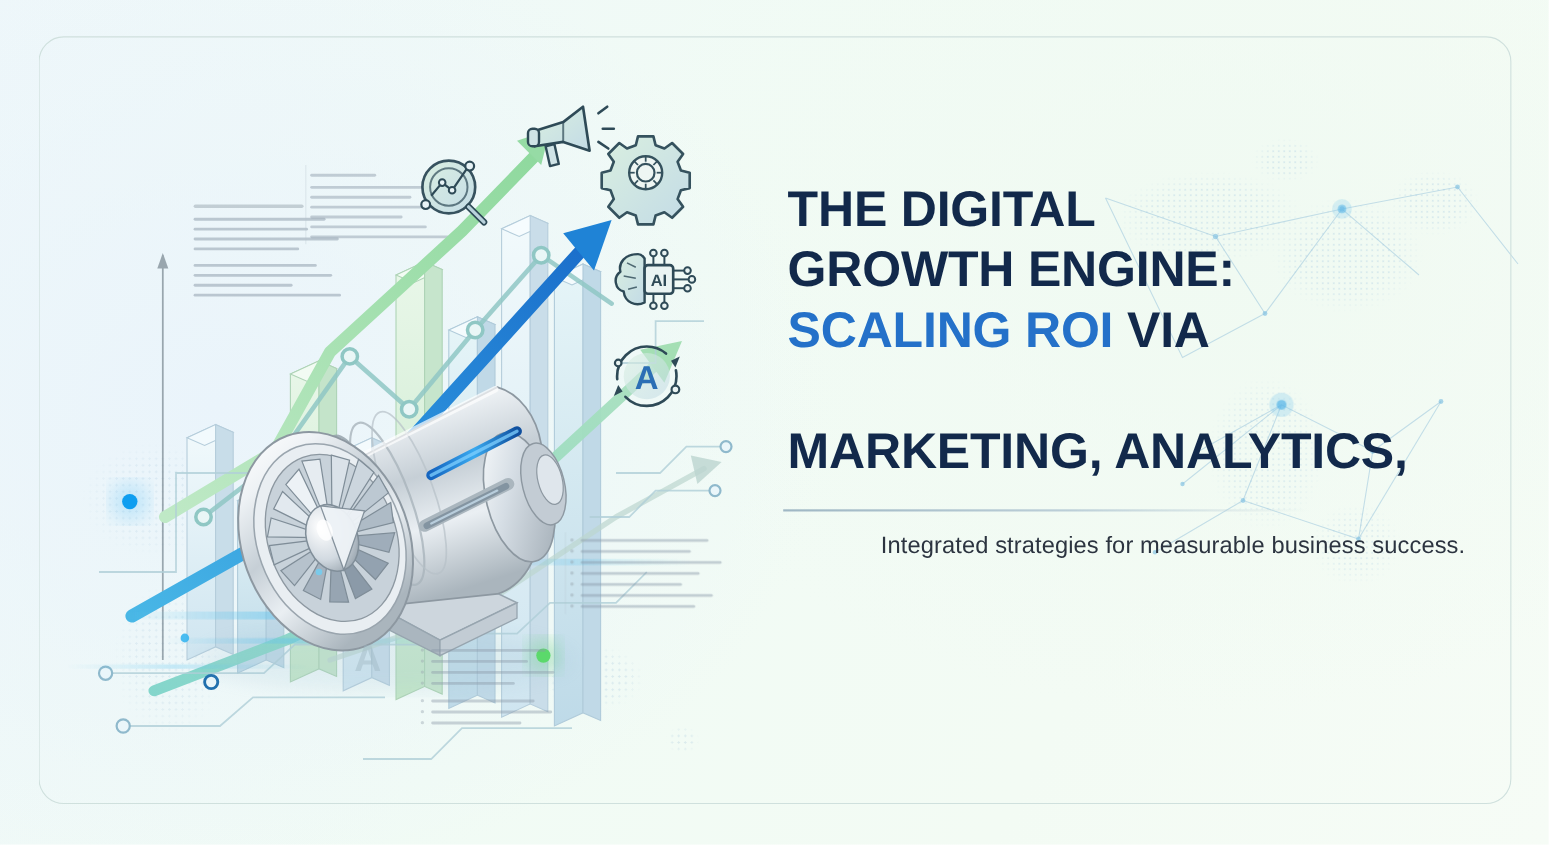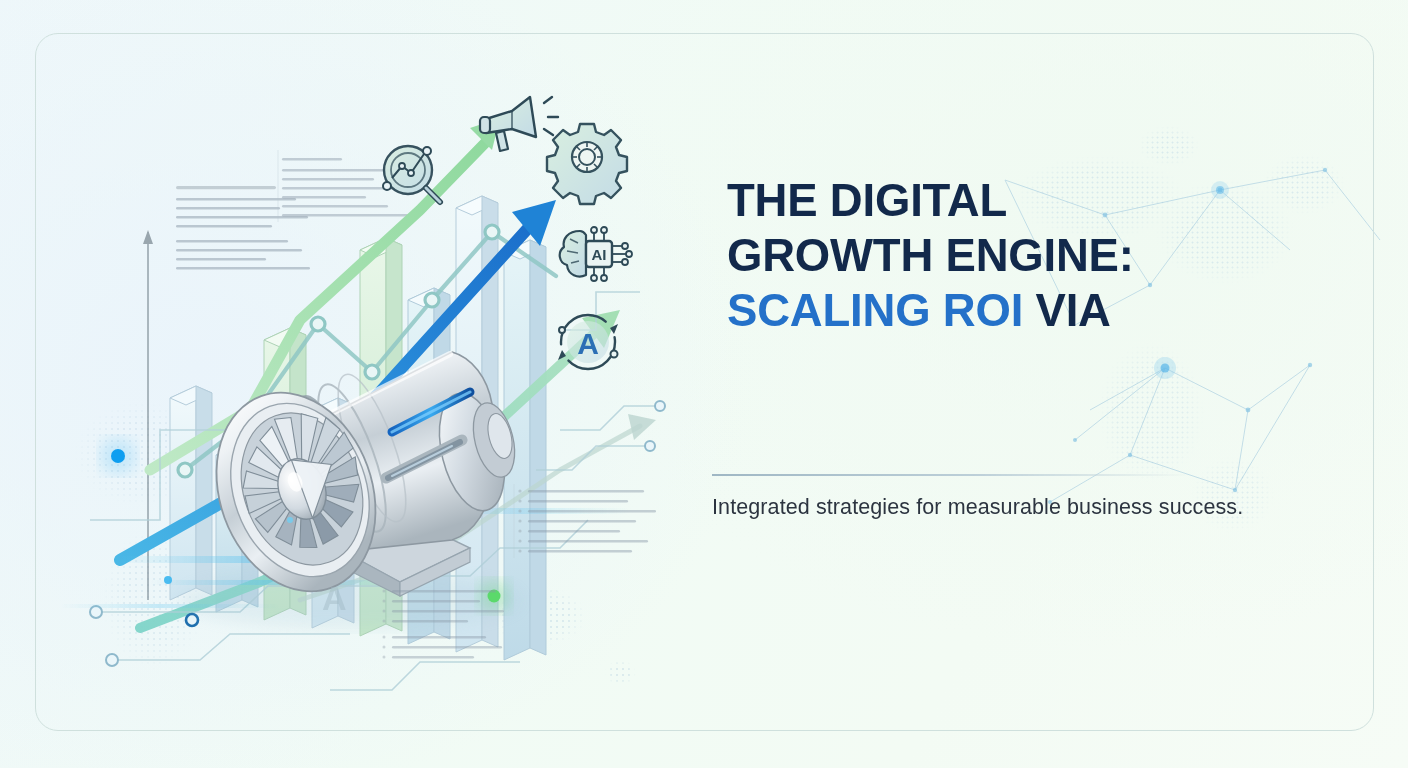--- a/index.html
+++ b/index.html
@@ -93,21 +93,21 @@
   #illo { position: absolute; left: 0; top: 0; width: 760px; height: 768px; }
   #netsvg { position: absolute; left: 980px; top: 110px; width: 420px; height: 460px; }
 
   
   #textcol {
     position: absolute;
     left: 712px; top: 158px;
     width: 620px;
   }
   #title {
-    margin: 15px;
+    margin: 4px;
     font-family: "Liberation Sans", sans-serif;
     font-weight: 700;
     font-size: 45.5px;
     line-height: 55px;
     letter-spacing: -0.2px;
     color: #12294b;
     text-transform: uppercase;
   }
   #title .accent { color: #2471c9; }
   #divider {
@@ -116,20 +116,21 @@
     background: linear-gradient(90deg, #9fb7c4 0%, #bccfd8 55%, rgba(200,215,222,0) 100%);
   }
   #subtitle {
     margin: 17px 0 0 0;
     font-family: "Liberation Sans", sans-serif;
     font-size: 21.5px;
     font-weight: 400;
     line-height: 28px;
     color: #2c3440;
     letter-spacing: .1px;
+    text-align: right;
   }
 </style>
 </head>
 <body>
 
 <div id="stage">
 
   <div class="worldmap" id="wm-eurasia"></div>
   <div class="worldmap" id="wm-africa"></div>
   <div class="worldmap" id="wm-left"></div>
@@ -570,20 +571,20 @@
       <circle cx="6" cy="20" r="3" fill="#eaf4f3" stroke="#2e4a57" stroke-width="2"></circle>
     </g>
   </svg>
 
   <div id="textcol">
     <h1 id="title">
       <span>THE DIGITAL</span><br>
       <span>GROWTH ENGINE:</span><br>
       <span class="accent">SCALING ROI</span><span> VIA</span><br>
       <br>
-      <br>
+      <span>MARKETING, ANALYTICS,</span><br>
     </h1>
     <div id="divider"></div>
     <p id="subtitle">Integrated strategies for measurable business success.</p>
   </div>
 
   <div id="frame"></div>
 </div>
 
 </body></html>

